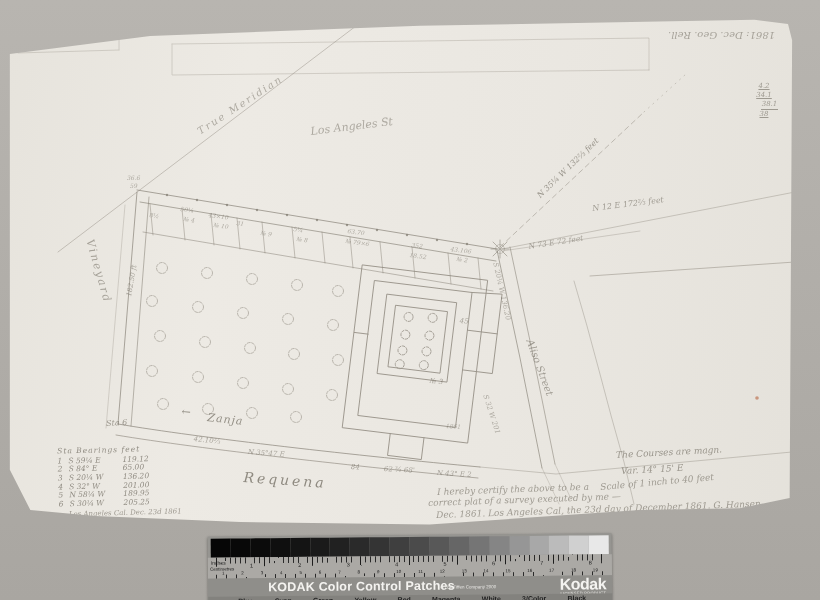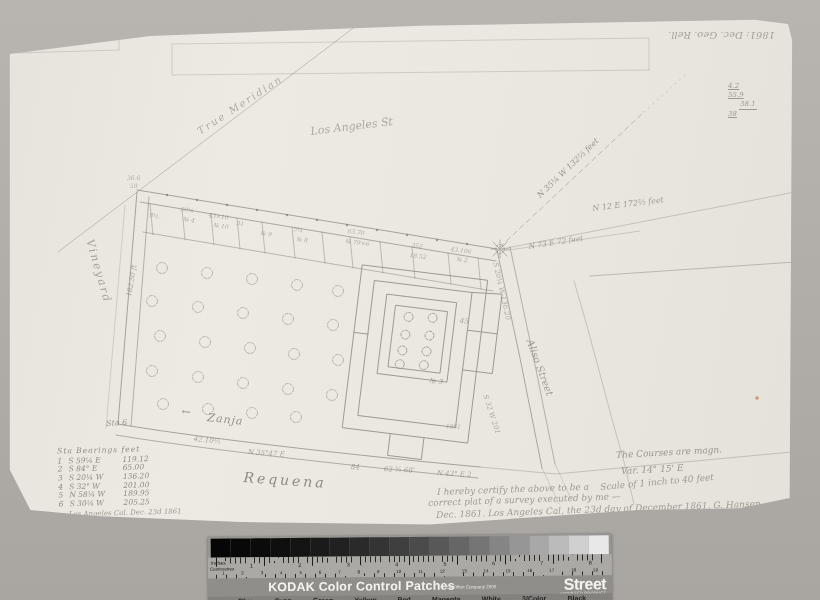--- a/index.html
+++ b/index.html
@@ -6,21 +6,21 @@
   .photo{position:relative;width:820px;height:600px;overflow:hidden;
     background:linear-gradient(180deg,#b8b5b0 0%,#b2afaa 40%,#a9a6a1 100%);
     font-family:"DejaVu Serif",serif;}
   .paper{position:absolute;inset:0;
     background:linear-gradient(100deg,#e6e3dc 0%,#edeae4 28%,#eae7e1 62%,#e4e1da 100%);
     clip-path:polygon(1.2% 9%,18.3% 6%,51.2% 4.3%,92% 3.3%,96.1% 4%,96.6% 6.7%,96.3% 83%,90.2% 84.7%,78% 85%,52.4% 87.4%,29.3% 87%,11.6% 86%,3.7% 85%,1.2% 78.3%);
     filter:drop-shadow(0 3px 5px rgba(45,40,34,.3));}
   svg.lines{position:absolute;left:0;top:0;}
   .hw{position:absolute;font-family:"DejaVu Serif",serif;font-style:italic;color:#6f6a5f;
     transform-origin:left top;white-space:nowrap;line-height:1;}
-  .sum{position:absolute;left:728px;top:82px;width:34px;text-align:left;
+  .sum{position:absolute;left:747px;top:82px;width:34px;text-align:center;
     font:italic 7px/9px "DejaVu Serif",serif;color:#6f6a5f;opacity:.6;text-decoration:underline;}
   .sum .ul{border-bottom:.7px solid #6f6a5f;display:inline-block;padding:0 1px;margin-left:11px;}
   .btable{position:absolute;left:58px;top:446px;transform:rotate(-1.5deg);
     font:italic 7.5px/1.15 "DejaVu Serif",serif;color:#78permanent;}
   .btable{color:#79746a;opacity:.8;}
   .b-head{margin-bottom:1px;letter-spacing:1px;}
   .b-row{display:flex;}
   .b-row span:nth-child(1){width:11px;}
   .b-row span:nth-child(2){width:54px;}
   .b-row span:nth-child(3){width:38px;}
@@ -156,21 +156,21 @@
           <circle cx="296" cy="417" r="5.5"></circle>
       </g>
       <circle cx="757" cy="398" r="1.8" fill="#b3572f" stroke="none" opacity="0.55"></circle>
     </svg>
 
     <span class="hw" style="left:40px;top:30px;font-size:12px;letter-spacing:1px;opacity:.8;transform:rotate(-2deg)">1861: Dec.</span>
     <span class="hw" style="left:668px;top:30px;font-size:10px;opacity:.55;transform:rotate(180deg);transform-origin:center">1861: Dec.  Geo. Rell.</span>
 
     <div class="sum">
       <div>4.2</div>
-      <div>55.9</div>
+      <div>34.1</div>
       <div class="ul">38.1</div>
       <div>38</div>
     </div>
 
     <span class="hw" style="left:127px;top:175px;font-size:6px;opacity:.5">36.6</span>
     <span class="hw" style="left:130px;top:183px;font-size:6px;opacity:.5">59</span>
 
     <span class="hw" style="left:196px;top:128px;font-size:10px;letter-spacing:2px;opacity:.5;transform:rotate(-33deg)">True Meridian</span>
     <span class="hw" style="left:310px;top:126px;font-size:11px;opacity:.5;transform:rotate(-7deg)">Los Angeles St</span>
 
@@ -319,21 +319,21 @@
           <span>17</span>
           <span>18</span>
           <span>19</span>
         </div>
       <div class="k-cm-ticks"></div>
       <span class="k-cm-label">Centimetres</span>
     </div>
     <div class="k-title-row">
       <span class="k-title">KODAK Color Control Patches</span>
       <span class="k-copy">© The Tiffen Company 2000</span>
-      <span class="k-brand">Street</span>
+      <span class="k-brand">Kodak</span>
       <span class="k-licensed">LICENSED PRODUCT</span>
     </div>
     <div class="k-color-labels" id="k-color-labels">
         <span>Blue</span>
         <span>Cyan</span>
         <span>Green</span>
         <span>Yellow</span>
         <span>Red</span>
         <span>Magenta</span>
         <span>White</span>

